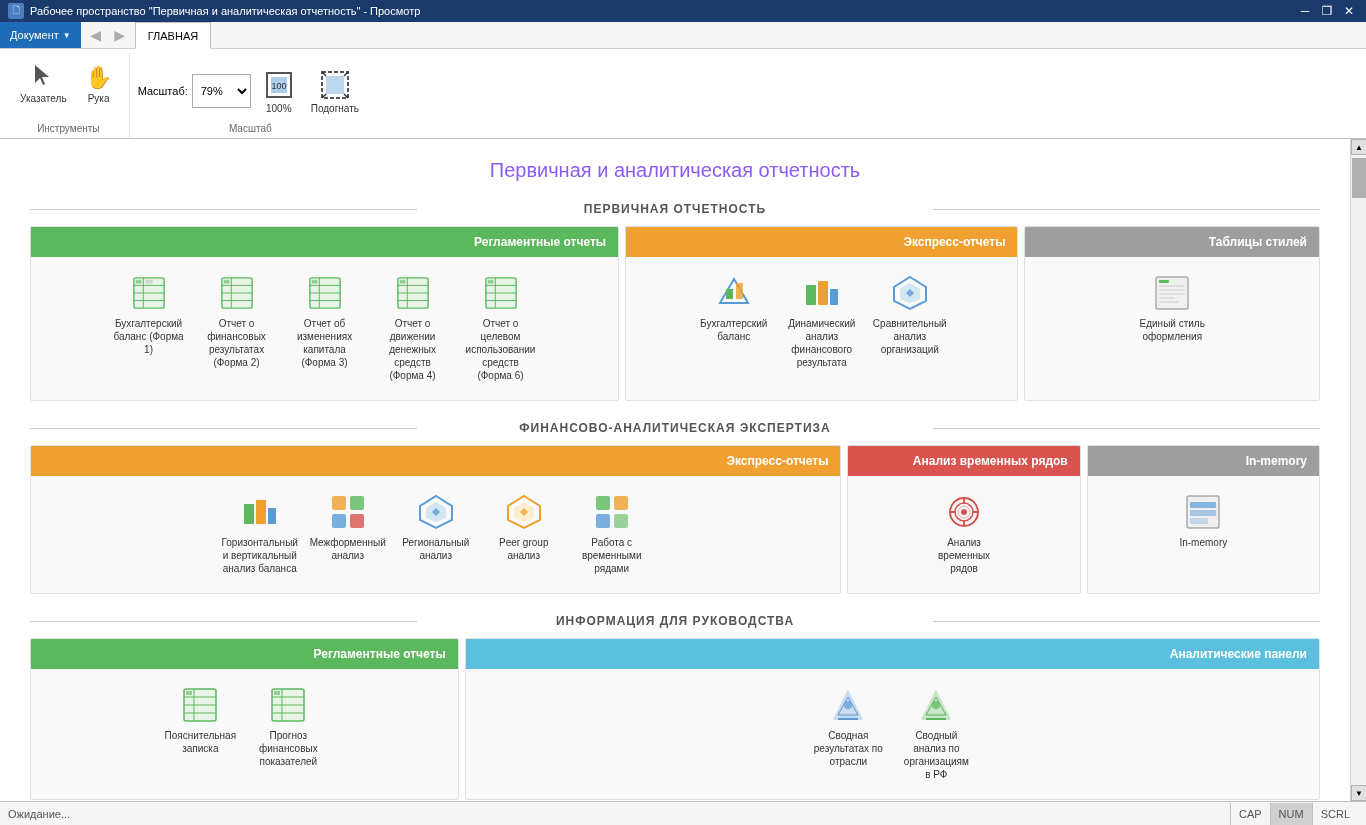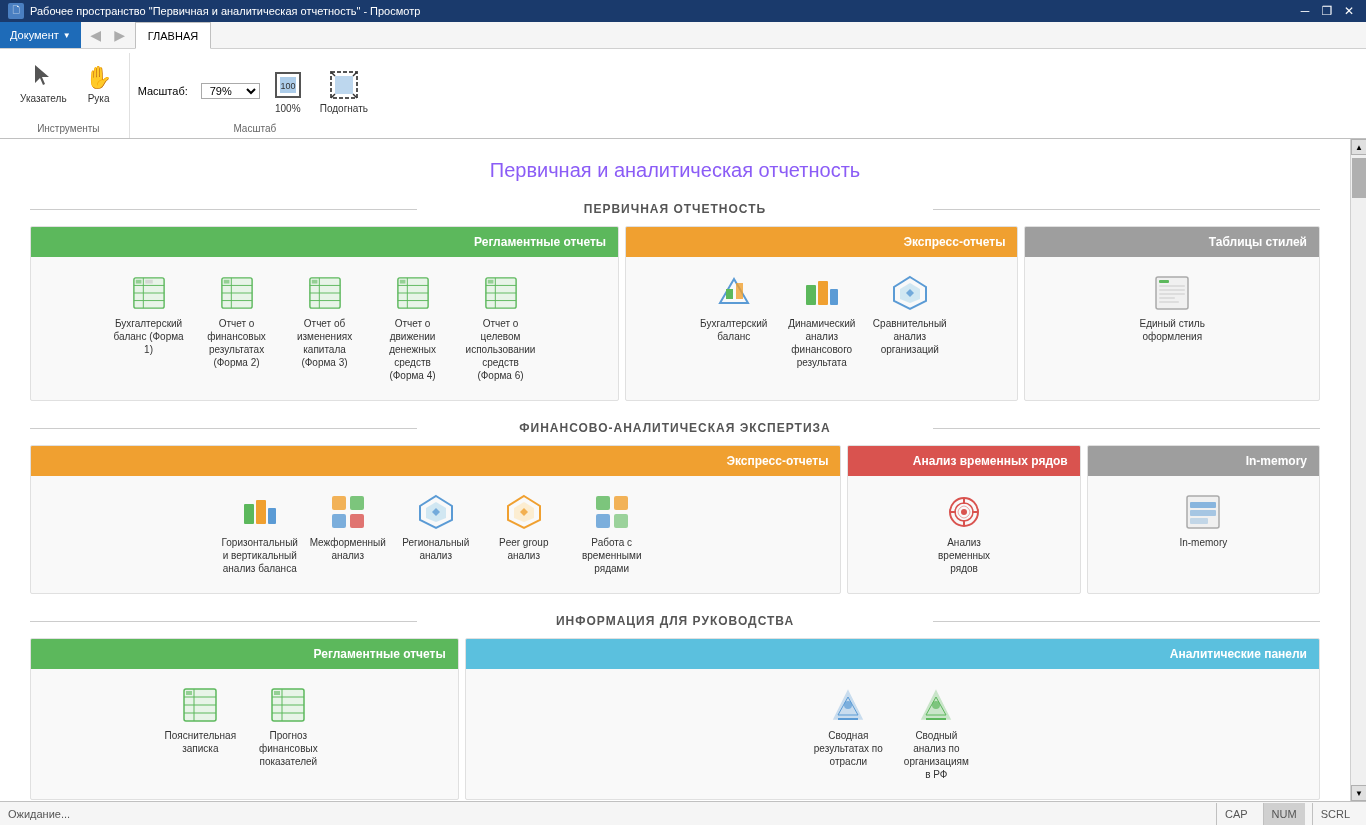--- a/index.html
+++ b/index.html
@@ -25,22 +25,22 @@
     .ribbon-content { background: white; border-top: 1px solid #d0d0d0; display: flex; align-items: flex-end; padding: 4px 8px 0; height: 90px; }
     .ribbon-group { display: flex; flex-direction: column; align-items: center; padding: 0 8px; border-right: 1px solid #e0e0e0; height: 100%; }
     .ribbon-group-items { display: flex; gap: 6px; flex: 1; align-items: flex-start; padding-top: 4px; }
     .ribbon-group-label { font-size: 10px; color: #666; padding: 2px 0 4px; text-align: center; }
     .ribbon-tool { display: flex; flex-direction: column; align-items: center; cursor: pointer; padding: 2px 4px; min-width: 44px; }
     .ribbon-tool-icon { width: 32px; height: 32px; display: flex; align-items: center; justify-content: center; font-size: 22px; }
     .ribbon-tool-label { font-size: 10px; color: #333; text-align: center; margin-top: 2px; }
 
     .scale-group { display: flex; flex-direction: column; align-items: center; padding: 0 8px; height: 100%; }
     .scale-items { display: flex; gap: 8px; align-items: center; flex: 1; padding-top: 8px; }
-    .scale-label-row { display: flex; align-items: center; gap: 13px; font-size: 11px; }
-    .scale-select { height: 16px; border: 1px solid #aaa; padding: 0 4px; font-size: 11px; background: white; cursor: pointer; }
+    .scale-label-row { display: flex; align-items: center; gap: 4px; font-size: 11px; }
+    .scale-select { height: 34px; border: 1px solid #aaa; padding: 0 4px; font-size: 11px; background: white; cursor: pointer; }
     .scale-tool { display: flex; flex-direction: column; align-items: center; cursor: pointer; padding: 2px 4px; min-width: 40px; }
     .scale-tool-icon { width: 32px; height: 32px; display: flex; align-items: center; justify-content: center; }
     .scale-tool-label { font-size: 10px; color: #333; text-align: center; margin-top: 2px; }
     .scale-group-label { font-size: 10px; color: #666; padding: 2px 0 4px; text-align: center; }
 
     
     .main-content { flex: 1; background: white; overflow-y: auto; overflow-x: hidden; display: flex; }
     .page-content { flex: 1; padding: 20px 30px; }
 
     
@@ -70,21 +70,21 @@
     
     .icons-grid { display: flex; padding: 12px 8px; gap: 8px; flex-wrap: wrap; justify-content: center; min-height: 100px; align-items: flex-start; }
     .icon-item { display: flex; flex-direction: column; align-items: center; width: 80px; cursor: pointer; padding: 6px 4px; border-radius: 3px; }
     .icon-img { width: 36px; height: 36px; margin-bottom: 6px; display: flex; align-items: center; justify-content: center; }
     .icon-label { font-size: 10px; color: #333; text-align: center; line-height: 1.3; }
     .grid-icon { width: 34px; height: 34px; }
 
     
     .status-bar { height: 24px; background: #f5f5f5; border-top: 1px solid #c0c0c0; display: flex; align-items: center; padding: 0 8px; font-size: 11px; color: #555; }
     .status-text { flex: 1; }
-    .status-right { display: flex; gap: 7px; }
+    .status-right { display: flex; gap: 0; }
     .status-indicator { padding: 0 8px; border-left: 1px solid #c0c0c0; height: 22px; display: flex; align-items: center; font-size: 11px; }
     .status-indicator.active { background: #d0d0d0; }
 
     
     .primary-grid { display: flex; gap: 6px; align-items: stretch; }
     .primary-left { flex: 3; }
     .primary-mid { flex: 2; }
     .primary-right { flex: 1.5; }
 
     .analytics-grid { display: flex; gap: 6px; align-items: stretch; }

